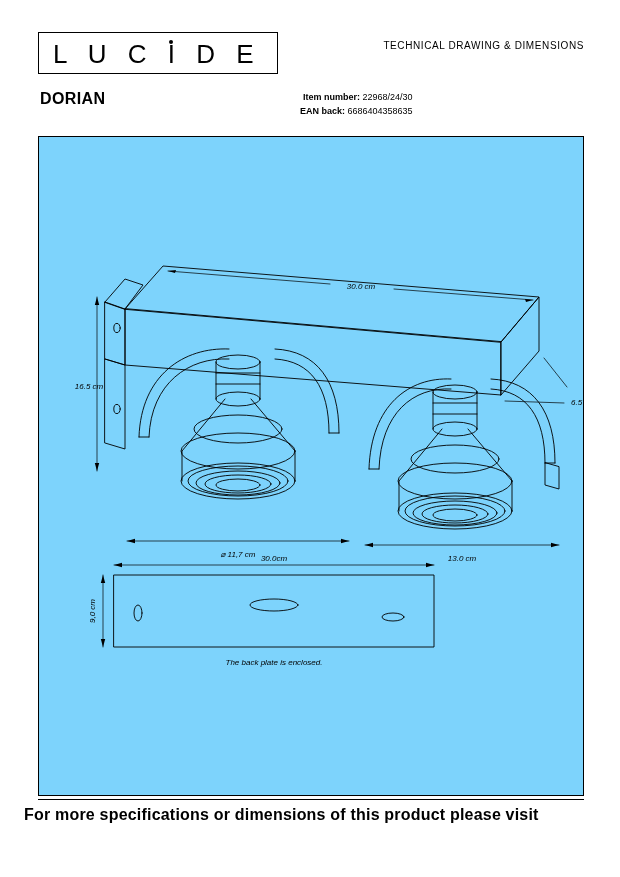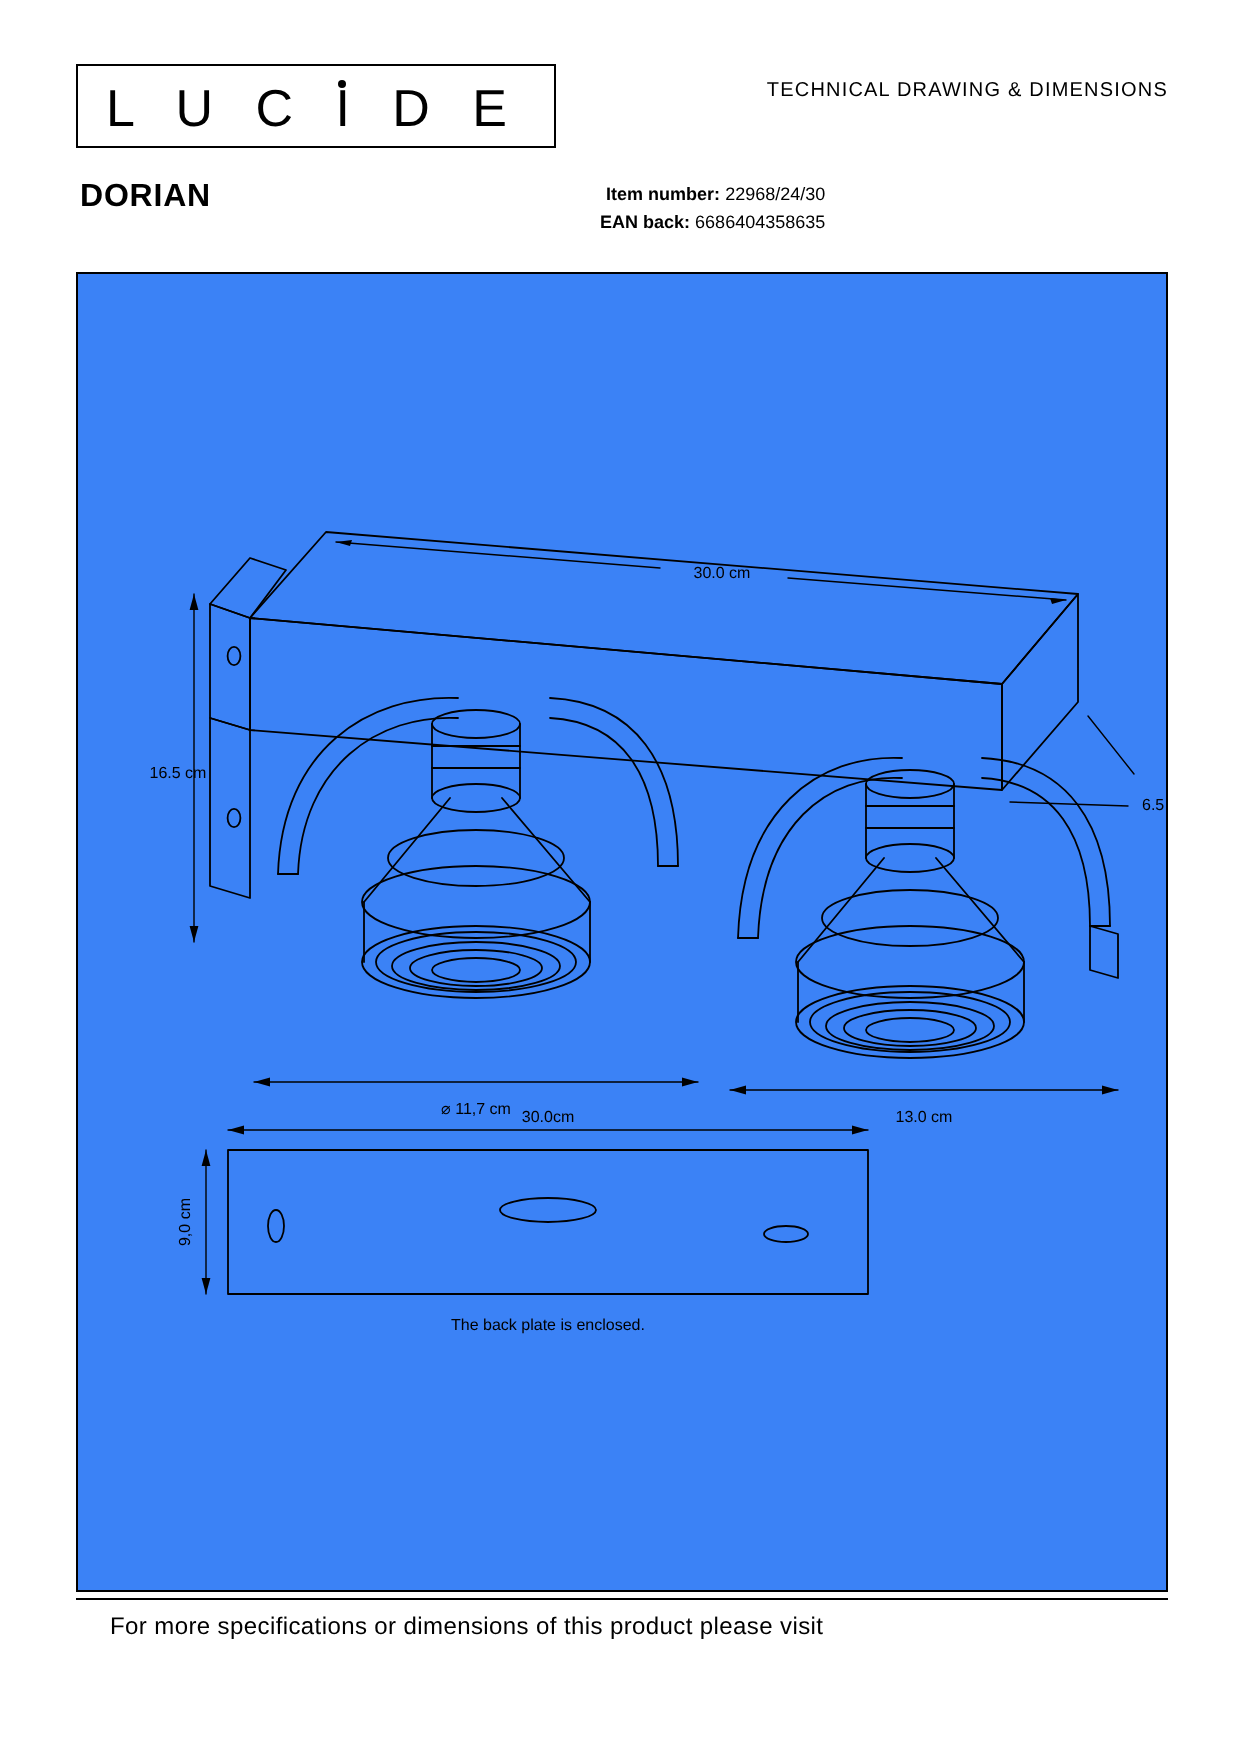--- a/index.html
+++ b/index.html
@@ -89,38 +89,39 @@
 
   
   .frame {
     position: absolute;
     left: 38px;
     top: 136px;
     width: 546px;
     height: 660px;
     border: 1px solid #000;
     box-sizing: border-box;
-    background: #3b82f6;
+    background: #7dd3fc;
+    font-style: italic;
   }
 
   
   .footer-rule {
     position: absolute;
     left: 38px;
     top: 799px;
     width: 546px;
     height: 1px;
     background: #000;
   }
   .footer-line1 {
     position: absolute;
-    left: 55px;
+    left: 24px;
     top: 806px;
-    font-size: 12px;
-    font-weight: normal;
+    font-size: 16px;
+    font-weight: bold;
     letter-spacing: 0.2px;
   }
   .footer-line2 {
     position: absolute;
     left: 40px;
     top: 825px;
     font-size: 16px;
     font-weight: bold;
     letter-spacing: 0.2px;
   }

